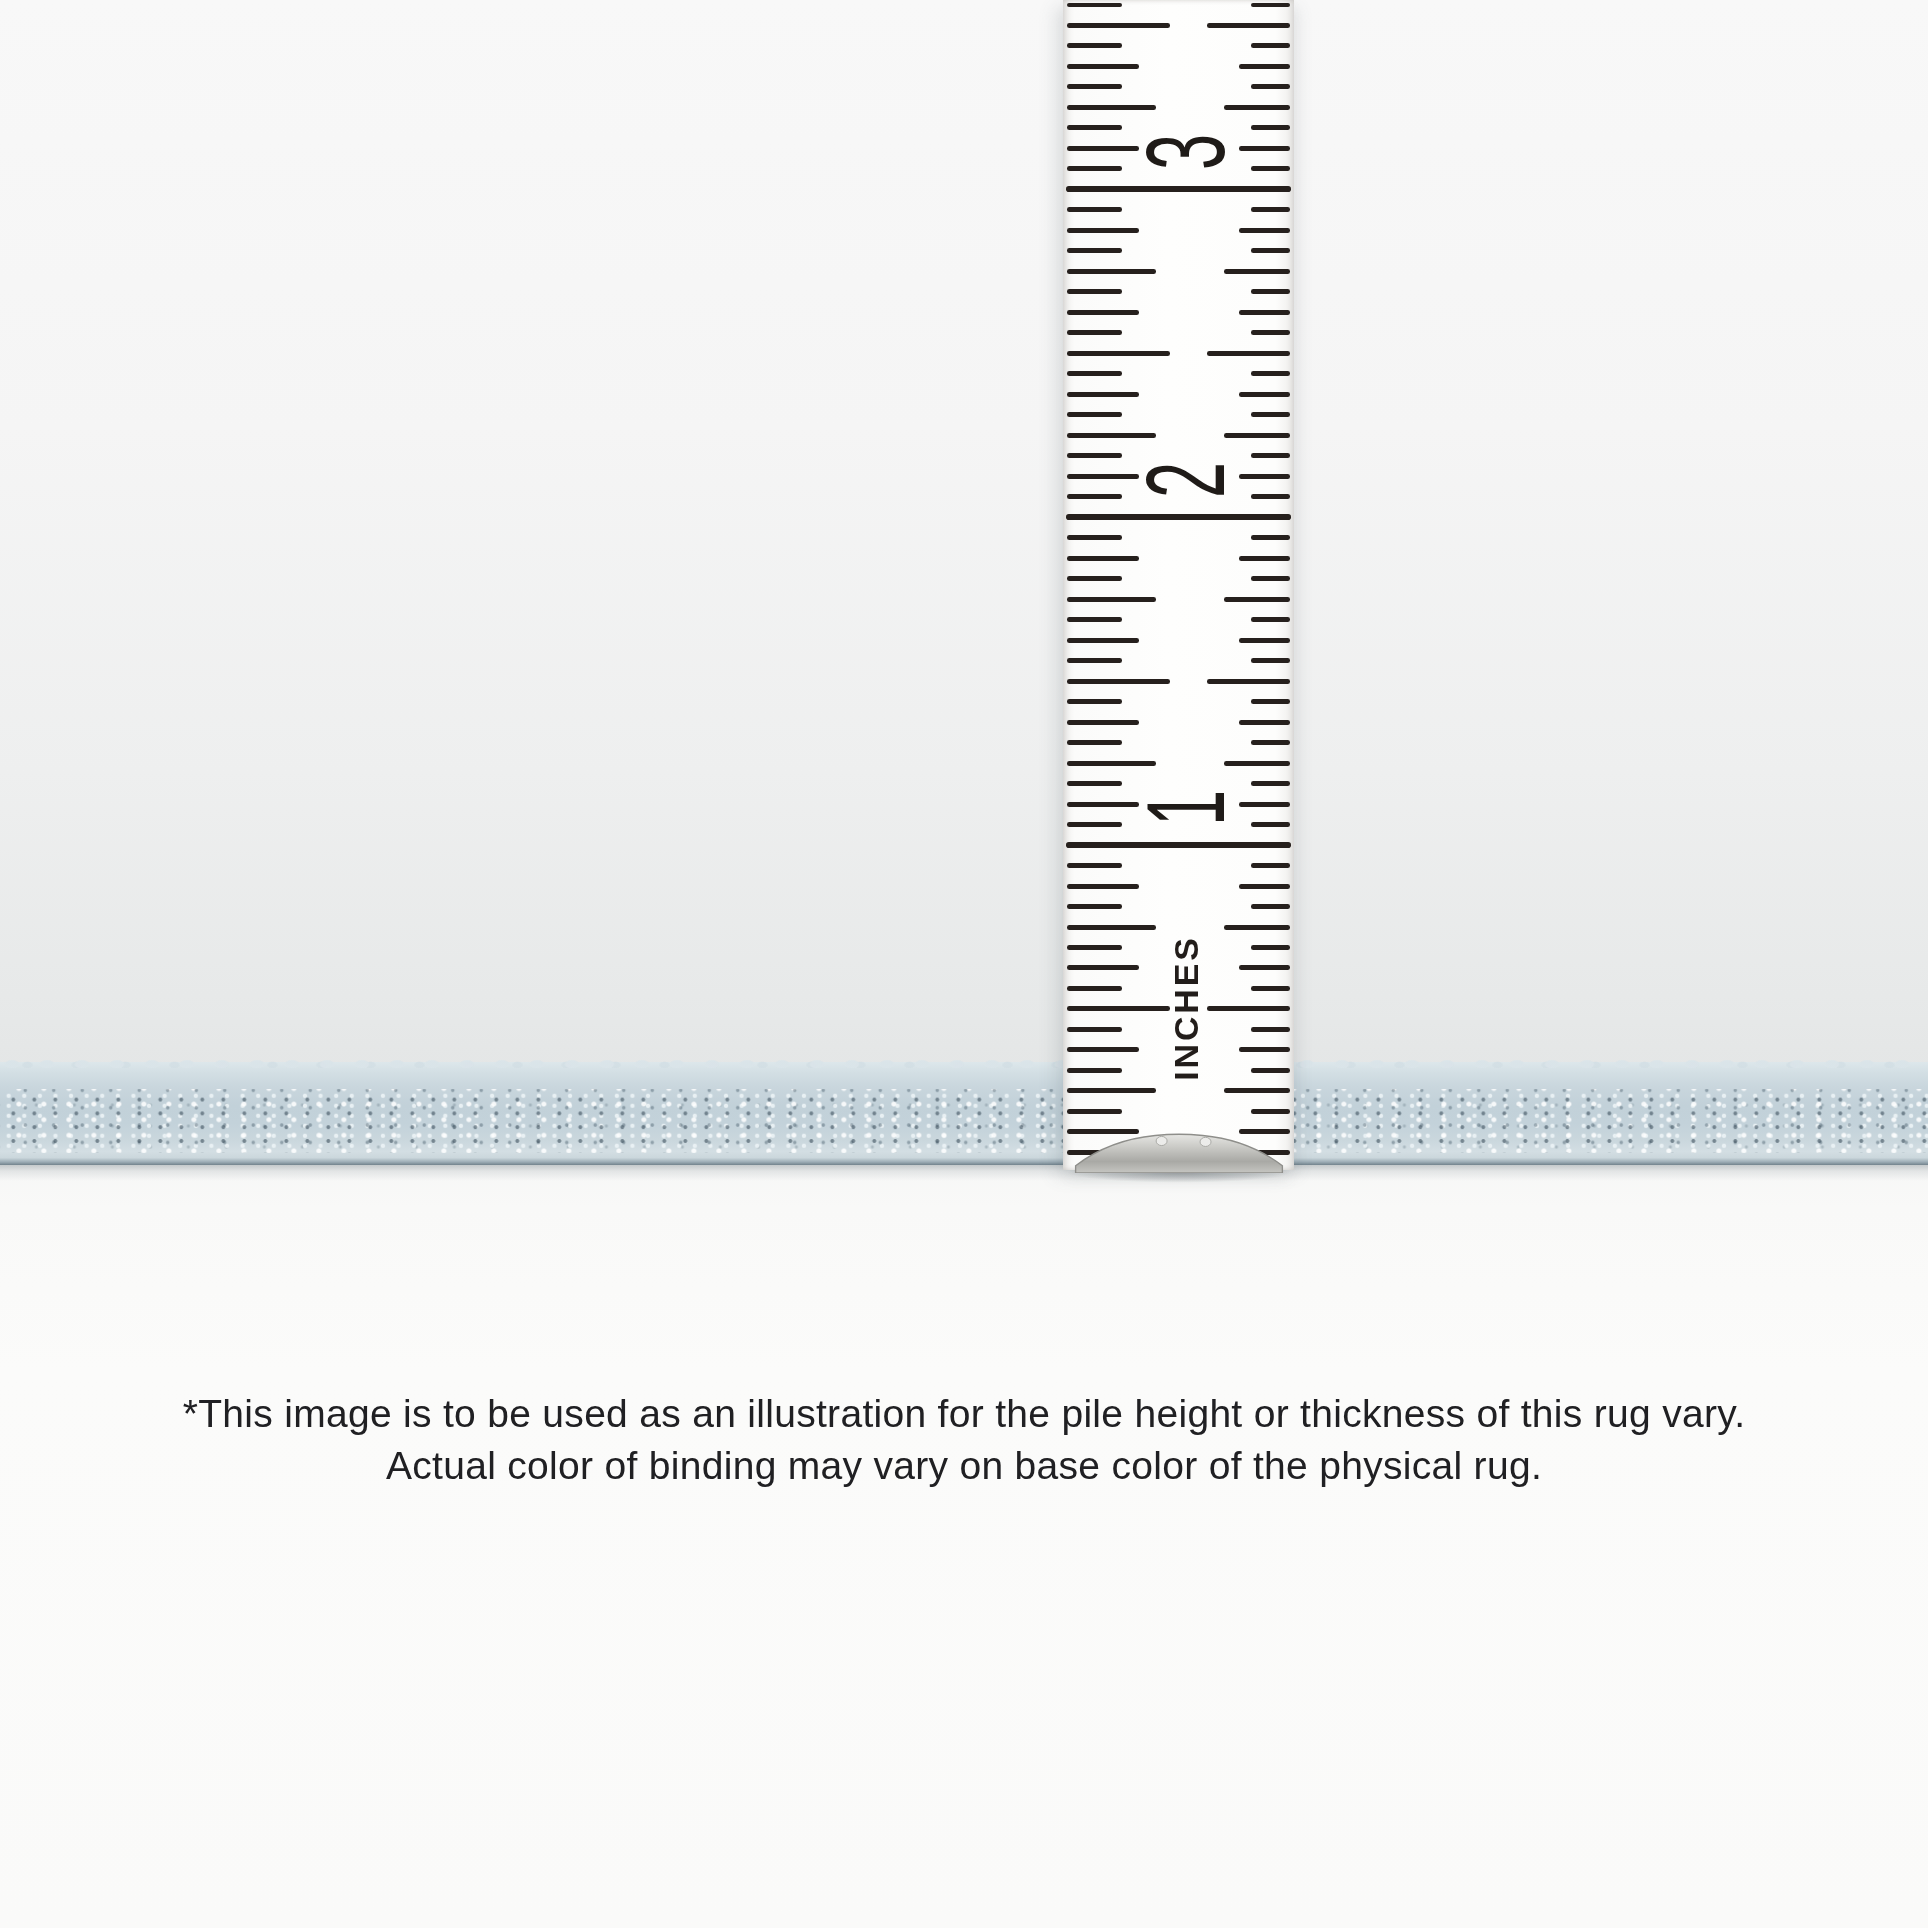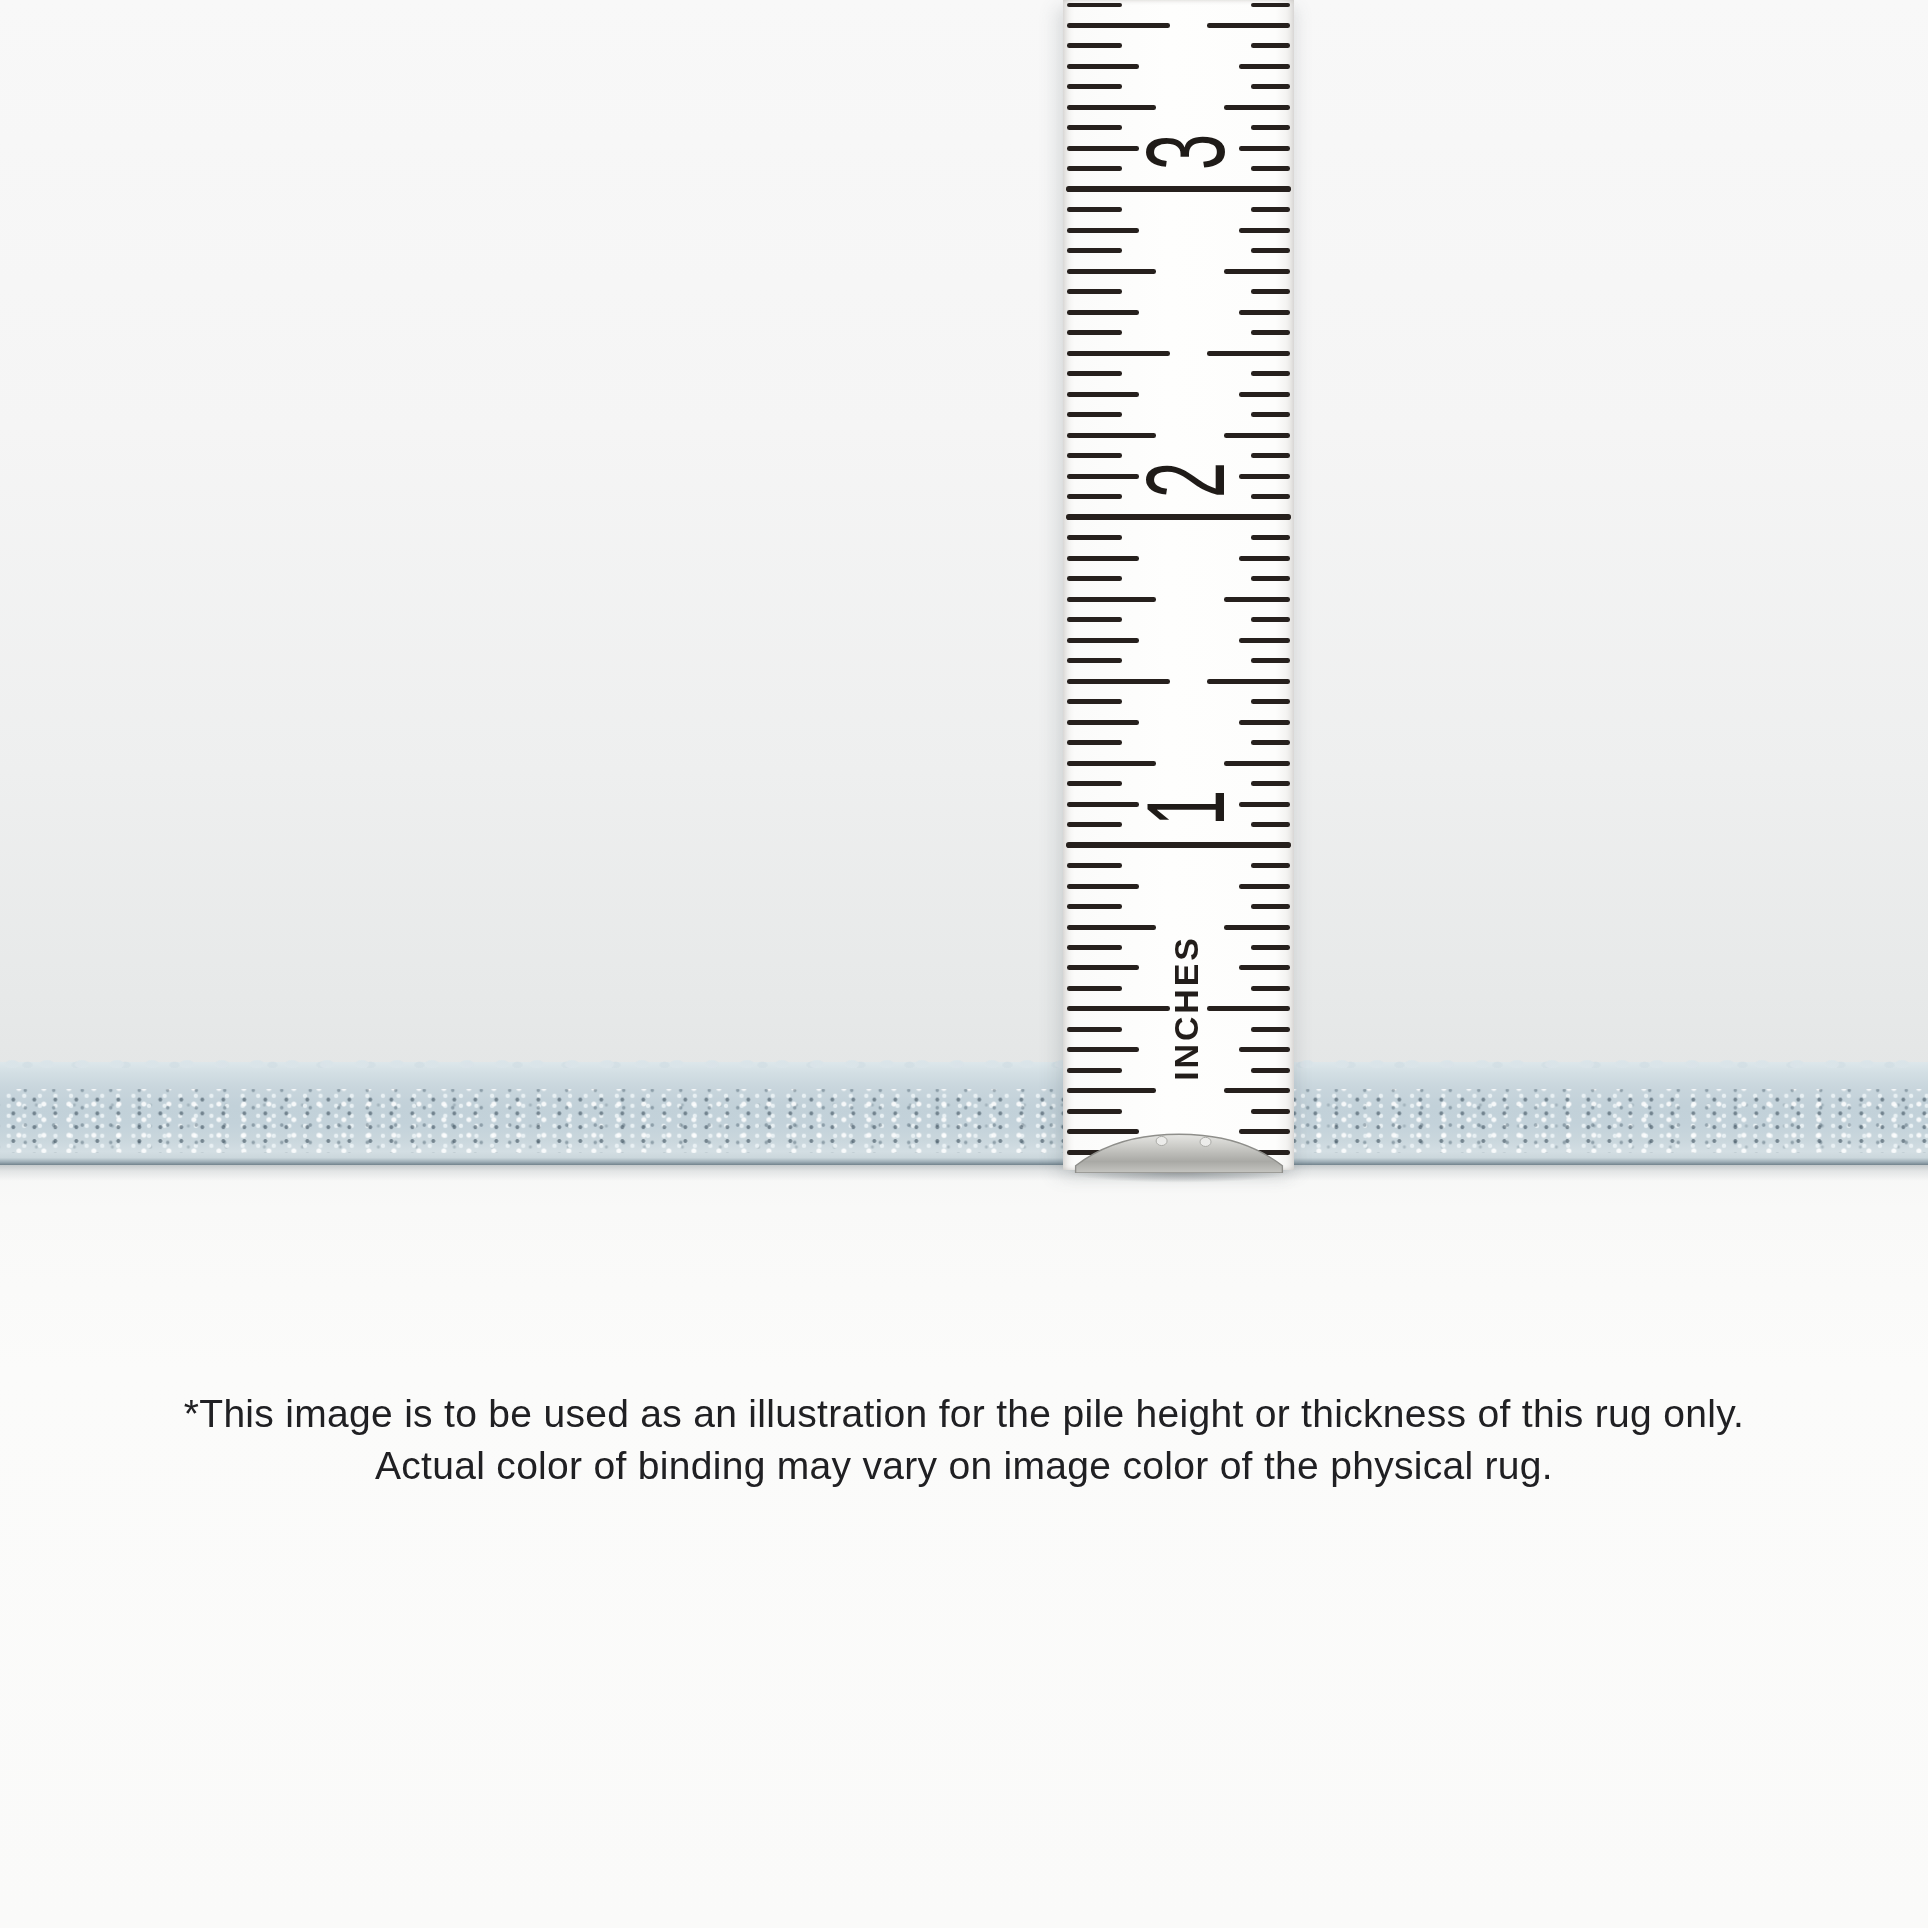--- a/index.html
+++ b/index.html
@@ -239,18 +239,18 @@
           <stop offset="1" stop-color="#c6c6c2"></stop>
         </linearGradient>
       </defs>
       <path d="M3,47 L3,39 C28,20 58,9 90,6 C105,4.5 127,4.5 142,6 C174,9 204,20 229,39 L229,47 Z" fill="url(#mt)" stroke="#8e8e8a" stroke-width="1.5"></path>
       <ellipse cx="97" cy="12" rx="6" ry="5" fill="#ececea" stroke="#a5a5a1" stroke-width="1"></ellipse>
       <ellipse cx="145" cy="13" rx="6" ry="5" fill="#ececea" stroke="#a5a5a1" stroke-width="1"></ellipse>
     </svg>
   </div>
 
   <div class="disclaimer">
-    <p>*This image is to be used as an illustration for the pile height or thickness of this rug only.</p>
-    <p>Actual color of binding may vary on image color of the physical rug.</p>
+    <p>*This image is to be used as an illustration for the pile height or thickness of this rug vary.</p>
+    <p>Actual color of binding may vary on base color of the physical rug.</p>
   </div>
 
 </div>
 
 
 </body></html>

